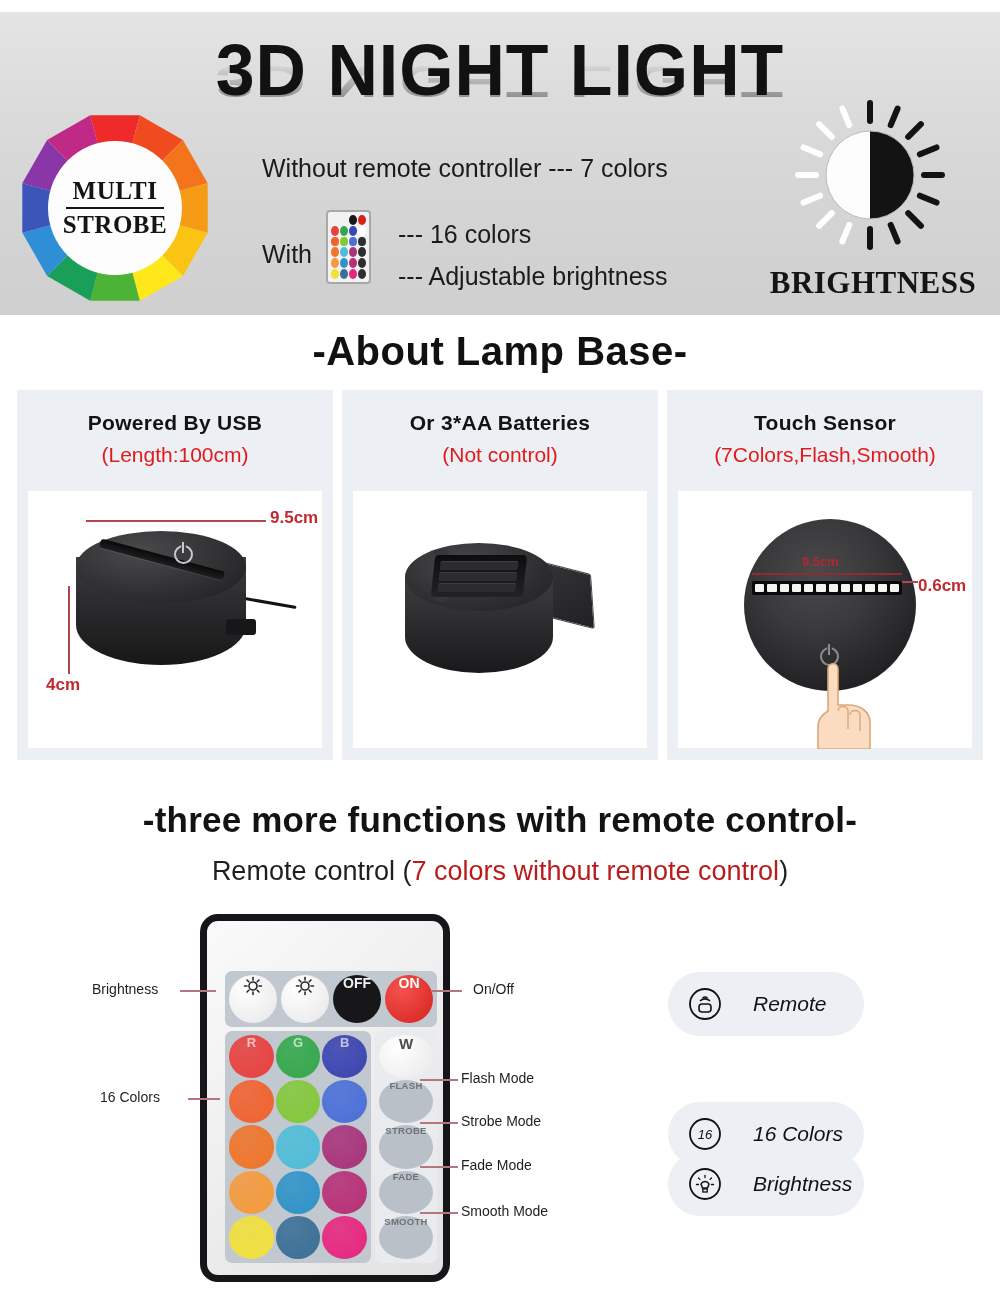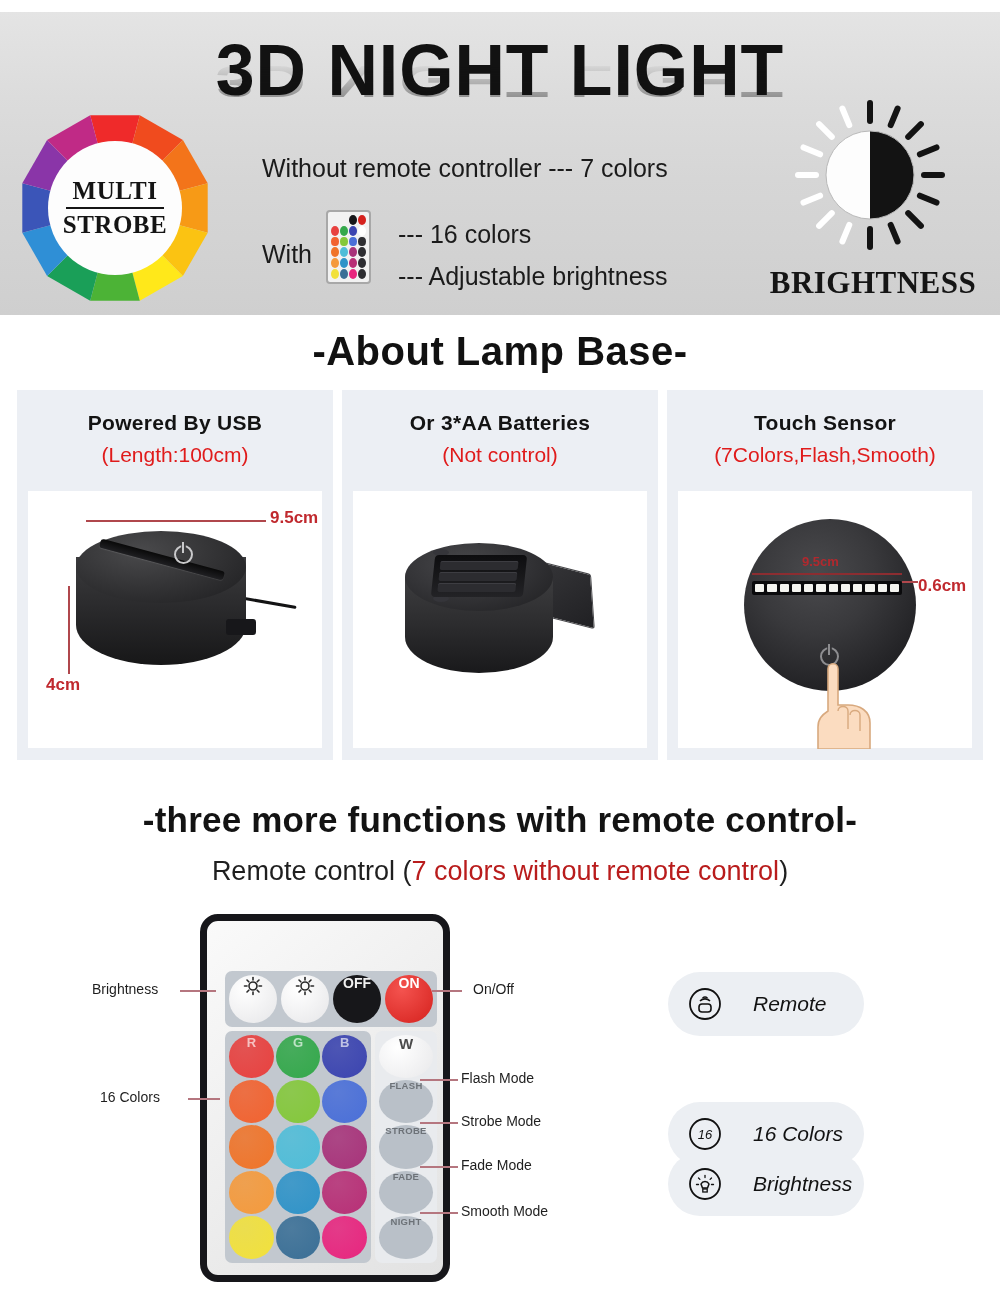--- a/index.html
+++ b/index.html
@@ -507,21 +507,21 @@
       <div class="btn btn-mode">
         <span>FLASH</span>
       </div>
       <div class="btn btn-mode">
         <span>STROBE</span>
       </div>
       <div class="btn btn-mode">
         <span>FADE</span>
       </div>
       <div class="btn btn-mode">
-        <span>NIGHT</span>
+        <span>SMOOTH</span>
       </div>
     </div>
 </div>
 
 <div class="co" style="left:92px; top:981px;">Brightness</div>
 <div class="coline" style="left:180px; top:990px; width:36px;"></div>
 <div class="co" style="left:100px; top:1089px;">16 Colors</div>
 <div class="coline" style="left:188px; top:1098px; width:32px;"></div>
 
 <div class="coline" style="left:432px; top:990px; width:30px;"></div>

